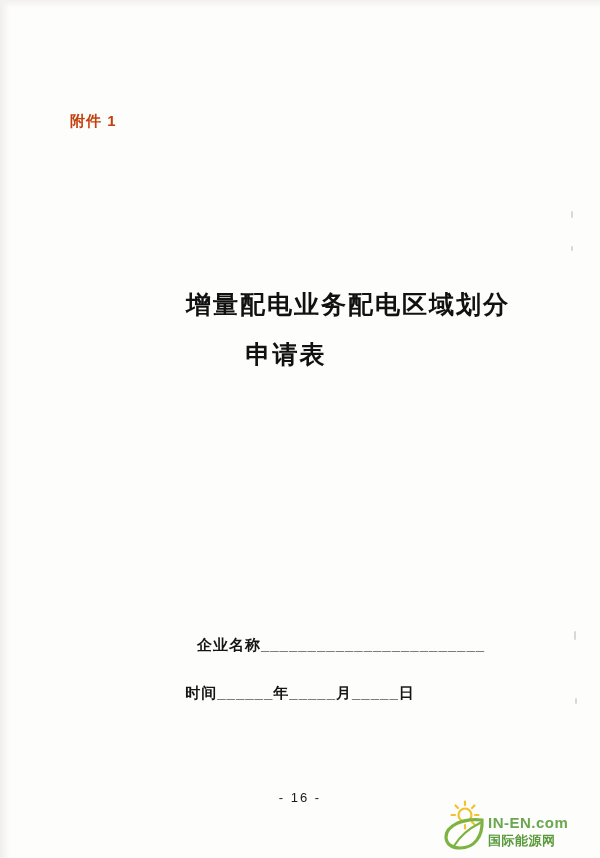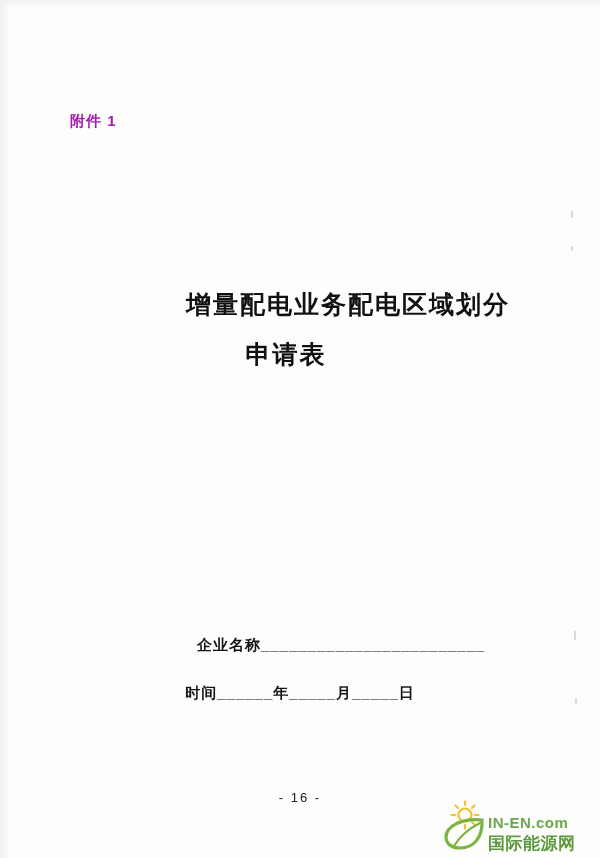--- a/index.html
+++ b/index.html
@@ -31,21 +31,21 @@
     width: 600px; height: 8px;
     background: linear-gradient(to bottom, #f2f1ef, rgba(255,255,255,0));
     pointer-events: none;
   }
   .attachment-label {
     position: absolute;
     top: 112px;
     left: 70px;
     font-size: 15px;
     letter-spacing: 1px;
-    color: #a21caf;
+    color: #c2410c;
     font-weight: 600;
     font-family: "Liberation Sans", sans-serif;
   }
   .doc-title {
     position: absolute;
     top: 292px;
     left: 0;
     width: 600px;
     text-align: center;
     font-size: 25px;
@@ -119,21 +119,21 @@
     font-size: 15px;
     font-weight: 700;
     color: #6aa84f;
     letter-spacing: 0.5px;
     font-family: "Liberation Sans", sans-serif;
   }
   .wm-text-cn {
     position: absolute;
     left: 46px;
     top: 34px;
-    font-size: 17px;
+    font-size: 13px;
     font-weight: 700;
     color: #5b9b3e;
     letter-spacing: 0.5px;
     font-family: "Liberation Sans", sans-serif;
   }
   .speck {
     position: absolute;
     background: #b9b9b9;
     border-radius: 50%;
     opacity: .55;

